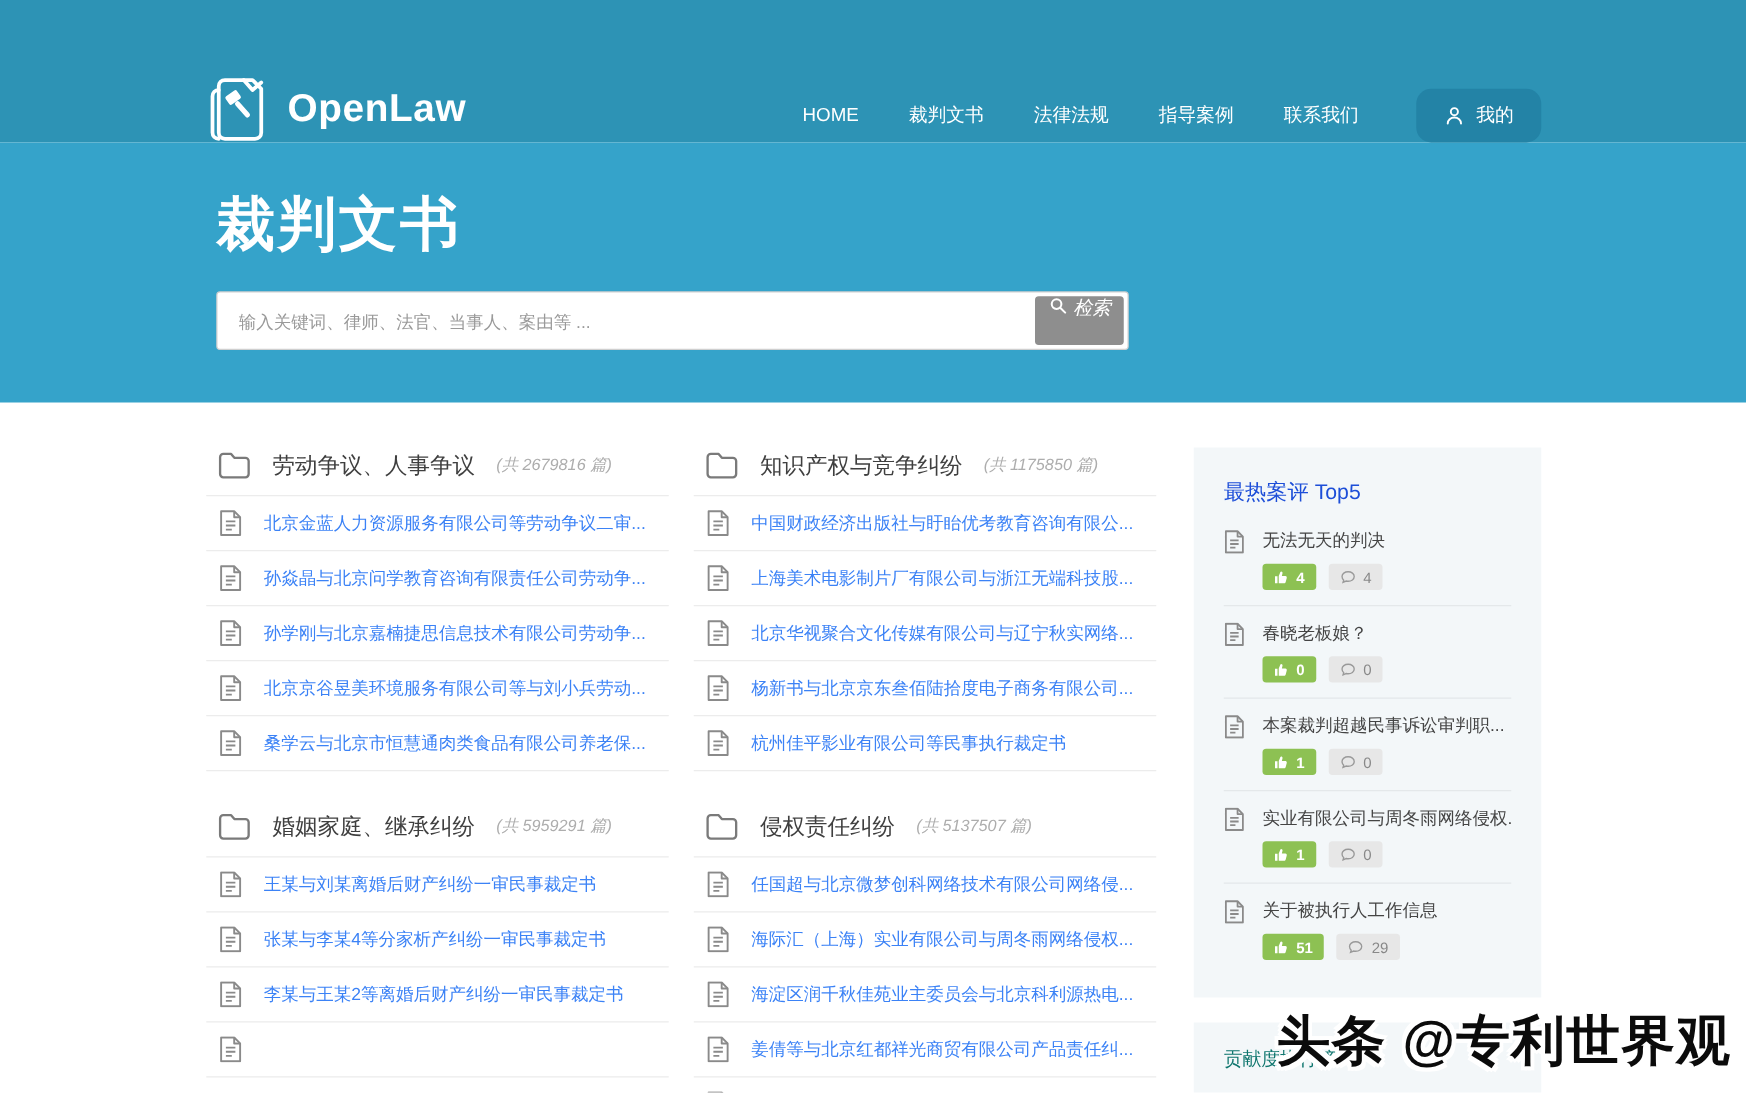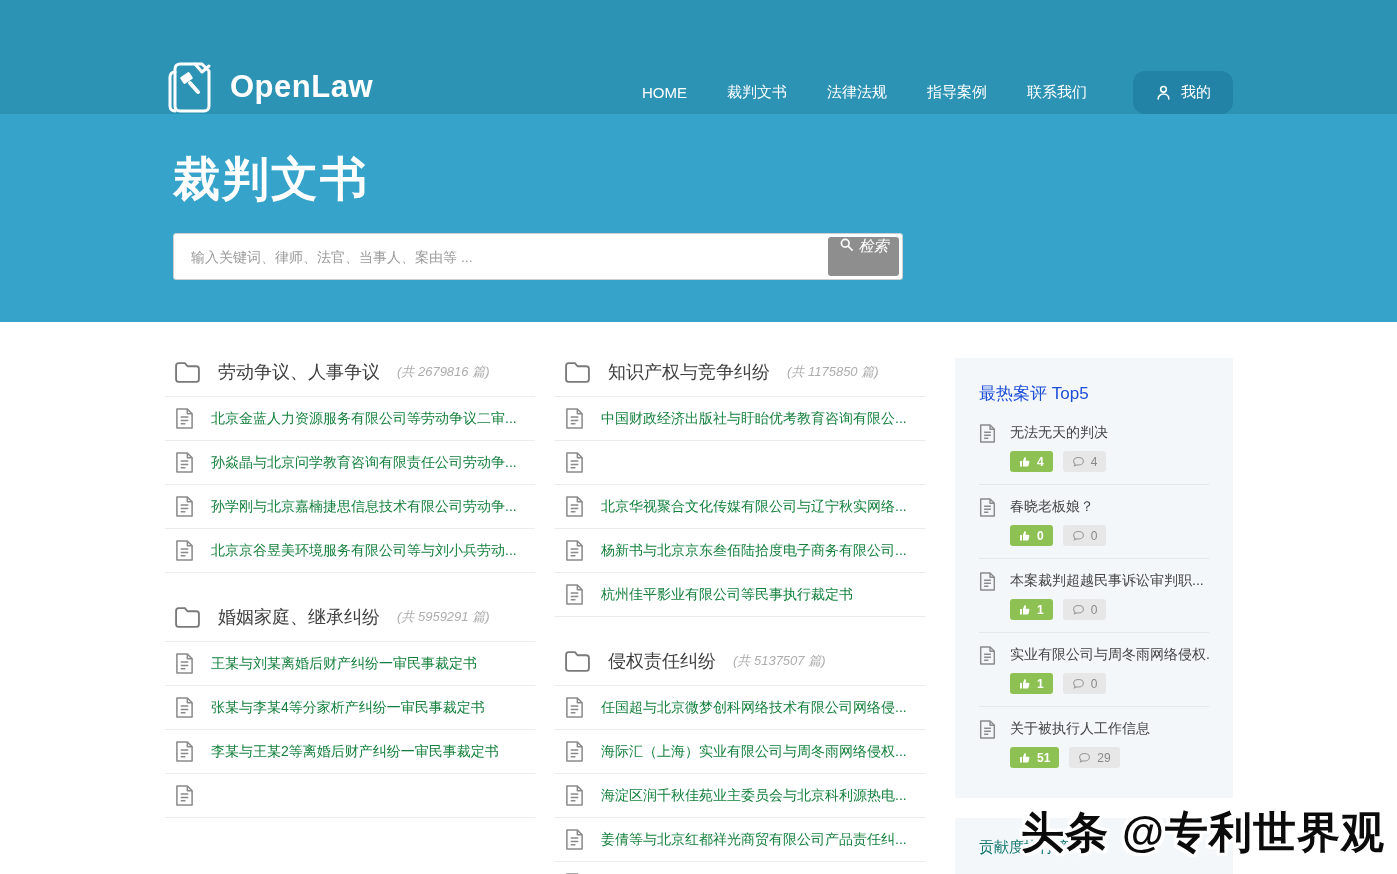--- a/index.html
+++ b/index.html
@@ -36,21 +36,21 @@
   .col2 { margin-left:20px; }
   .sidebar { width:278px; margin-left:30px; }
 
   
   .category { margin-bottom:30px; }
   .cat-header { display:flex; align-items:center; gap:17px; padding:2px 0 12px 9px; }
   .cat-title { font-size:18px; color:#3f3f3f; white-space:nowrap; }
   .cat-count { font-size:13px; color:#adadad; font-style:italic; white-space:nowrap; }
   .doc-list { border-top:1px solid #ececec; }
   .doc-item { display:flex; align-items:center; gap:17px; height:44px;
-    border-bottom:1px solid #ececec; padding-left:10px; font-size:14px; color:#15803d;
+    border-bottom:1px solid #ececec; padding-left:10px; font-size:14px; color:#3b82f6;
     white-space:nowrap; overflow:hidden; cursor:pointer; }
   .doc-item .txt { overflow:hidden; }
   .icon { flex:none; display:inline-flex; }
 
   
   .card { background:#f3f7f9; padding:20px 24px 18px 24px; }
   .hot-card { }
   .hot-title { font-size:17px; color:#1d4ed8; padding:4px 0 6px 0; }
   .hot-item { display:flex; gap:14px; padding:13px 0 12px 0; border-bottom:1px solid #e4e8ea; }
   .hot-item:last-child { border-bottom:none; }
@@ -171,20 +171,30 @@
         <div class="doc-item">
           <span class="icon">
               <svg width="19" height="21" viewBox="0 0 20 22" fill="none" stroke="#8a8a8a" stroke-width="1.6" stroke-linejoin="round">
                 <path d="M2 1h11l5 5v15H2z"></path>
                 <path d="M13 1v5h5"></path>
                 <path d="M6 9.5h8M6 13h8M6 16.5h5"></path>
               </svg>
             </span>
           <span class="txt">北京京谷昱美环境服务有限公司等与刘小兵劳动...</span>
         </div>
+        <div class="doc-item">
+          <span class="icon">
+              <svg width="19" height="21" viewBox="0 0 20 22" fill="none" stroke="#8a8a8a" stroke-width="1.6" stroke-linejoin="round">
+                <path d="M2 1h11l5 5v15H2z"></path>
+                <path d="M13 1v5h5"></path>
+                <path d="M6 9.5h8M6 13h8M6 16.5h5"></path>
+              </svg>
+            </span>
+          <span class="txt">桑学云与北京市恒慧通肉类食品有限公司养老保...</span>
+        </div>
       </div>
     </section>
 
     <section class="category">
       <div class="cat-header">
         <span class="icon">
           <svg width="27" height="23" viewBox="0 0 26 22" fill="none" stroke="#7a7a7a" stroke-width="1.8" stroke-linejoin="round">
             <path d="M2 4.5A2.5 2.5 0 0 1 4.5 2h6l2.5 3h8.5A2.5 2.5 0 0 1 24 7.5v10a2.5 2.5 0 0 1-2.5 2.5h-17A2.5 2.5 0 0 1 2 17.5z"></path>
           </svg>
         </span>
@@ -258,20 +268,21 @@
           <span class="txt">中国财政经济出版社与盱眙优考教育咨询有限公...</span>
         </div>
         <div class="doc-item">
           <span class="icon">
               <svg width="19" height="21" viewBox="0 0 20 22" fill="none" stroke="#8a8a8a" stroke-width="1.6" stroke-linejoin="round">
                 <path d="M2 1h11l5 5v15H2z"></path>
                 <path d="M13 1v5h5"></path>
                 <path d="M6 9.5h8M6 13h8M6 16.5h5"></path>
               </svg>
             </span>
+          <span class="txt">上海美术电影制片厂有限公司与浙江无端科技股...</span>
         </div>
         <div class="doc-item">
           <span class="icon">
               <svg width="19" height="21" viewBox="0 0 20 22" fill="none" stroke="#8a8a8a" stroke-width="1.6" stroke-linejoin="round">
                 <path d="M2 1h11l5 5v15H2z"></path>
                 <path d="M13 1v5h5"></path>
                 <path d="M6 9.5h8M6 13h8M6 16.5h5"></path>
               </svg>
             </span>
           <span class="txt">北京华视聚合文化传媒有限公司与辽宁秋实网络...</span>

